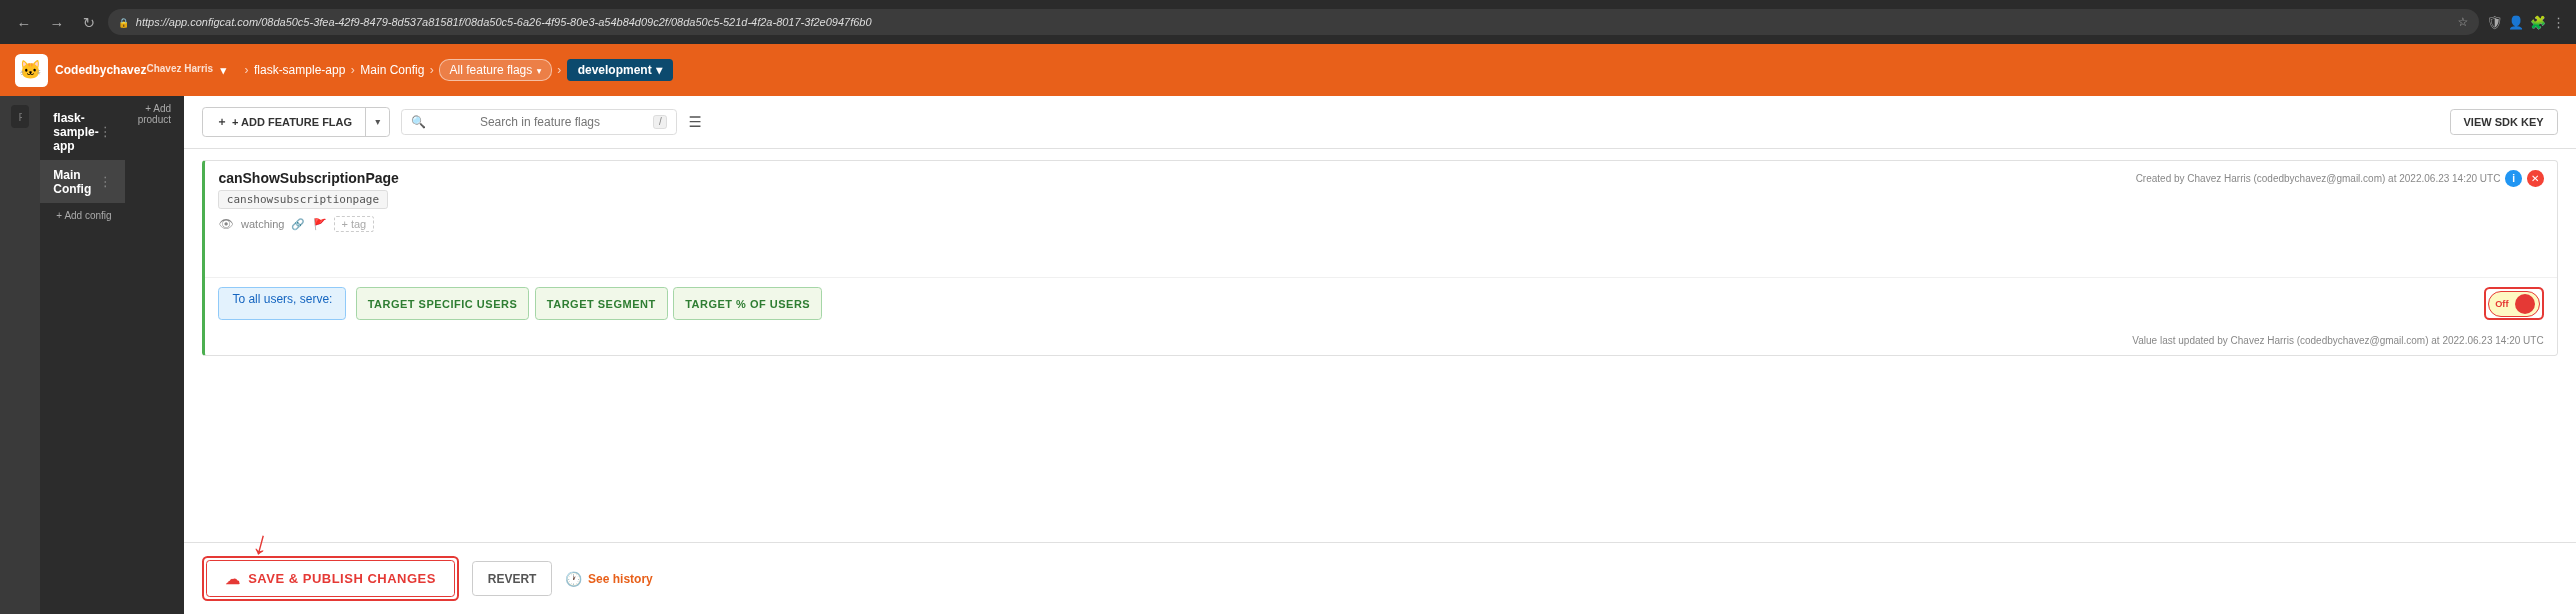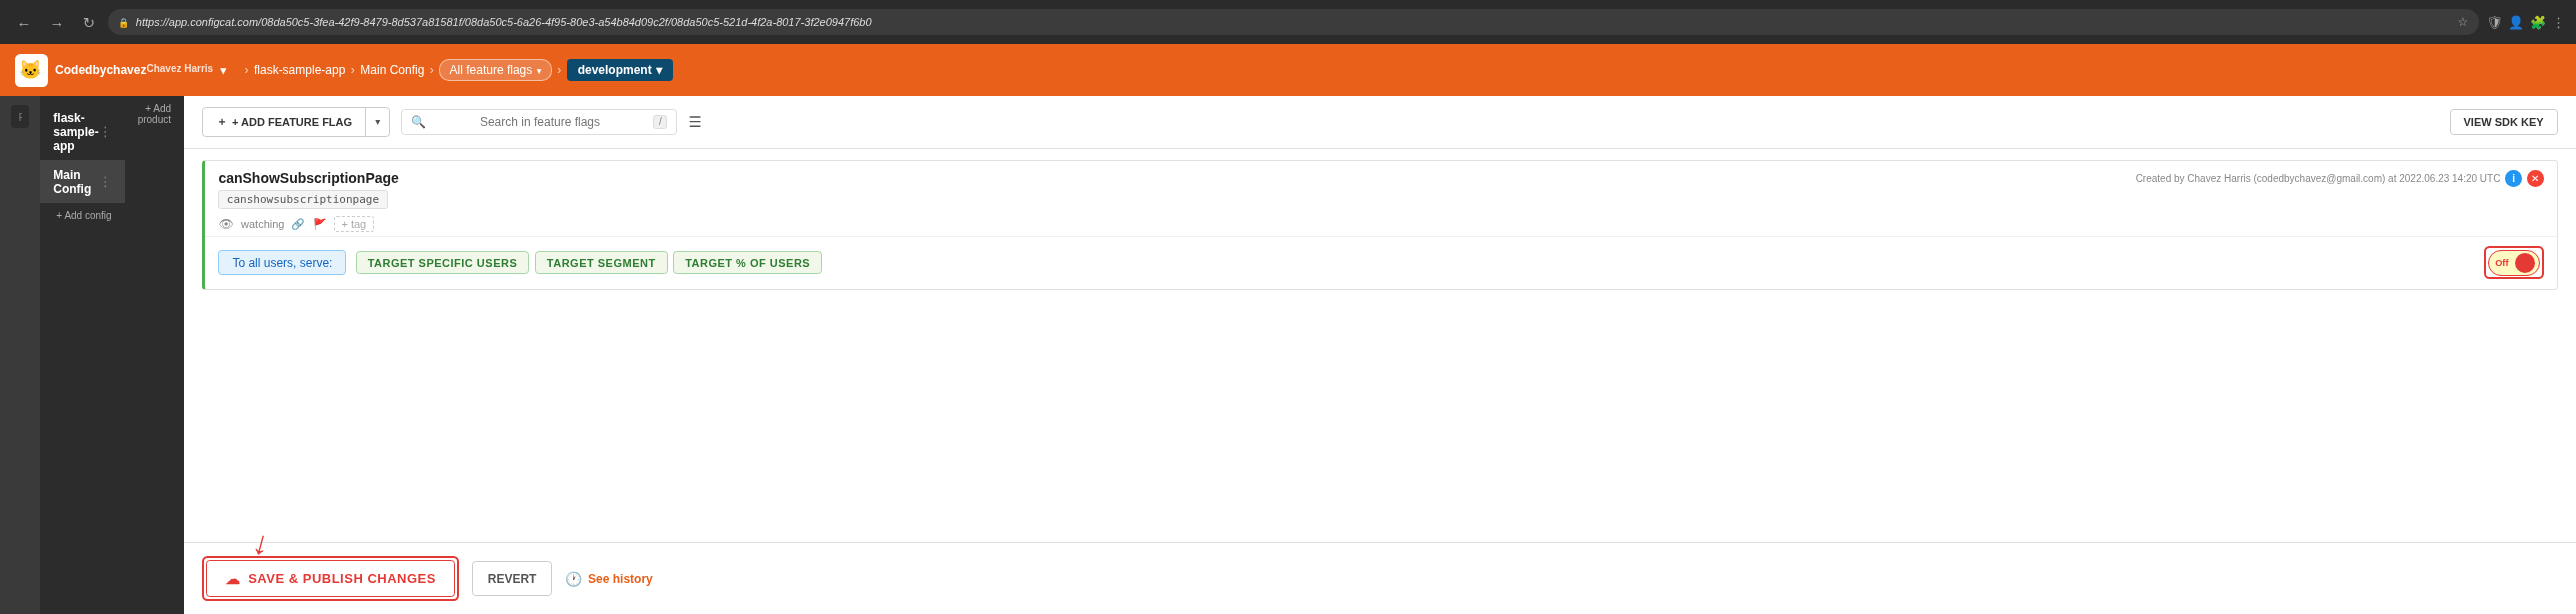--- a/index.html
+++ b/index.html
@@ -298,24 +298,24 @@
       color: #aaa;
       font-size: 11px;
       border: 0.9px dashed #ccc;
       border-radius: 2.8px;
       padding: 0.9px 6.4px;
       cursor: pointer;
     }
 
     .flag-body {
       display: flex;
-      align-items: center;
       padding: 9.2px 13px;
       gap: 9.2px;
       border-top: 0.9px solid #f0f0f0;
+      margin-top: 41px;
     }
     .serve-badge {
       background: #e3f2fd;
       border: 0.9px solid #90caf9;
       border-radius: 3.7px;
       padding: 4.6px 13px;
       font-size: 12px;
       color: #1565c0;
     }
     .target-btns { display: flex; gap: 5.5px; flex: 1; }
@@ -571,20 +571,23 @@
               <div class="toggle-red-outline">
                 <div class="toggle-switch">
                   <span class="toggle-label-off">Off</span>
                   <div class="toggle-knob"></div>
                 </div>
               </div>
             </div>
           </div>
 
           
+          <div style="padding: 3.7px 13px 7.4px; text-align:right;">
+            <span class="value-info">Value last updated by Chavez Harris (codedbychavez@gmail.com) at 2022.06.23 14:20 UTC</span>
+          </div>
 
         </div>
       </div>
 
       <div class="bottom-bar">
         <div class="red-outline-box">
           <button class="save-publish-btn">
             <span class="cloud-icon">☁</span>
             <span>SAVE &amp; PUBLISH CHANGES</span>
 

